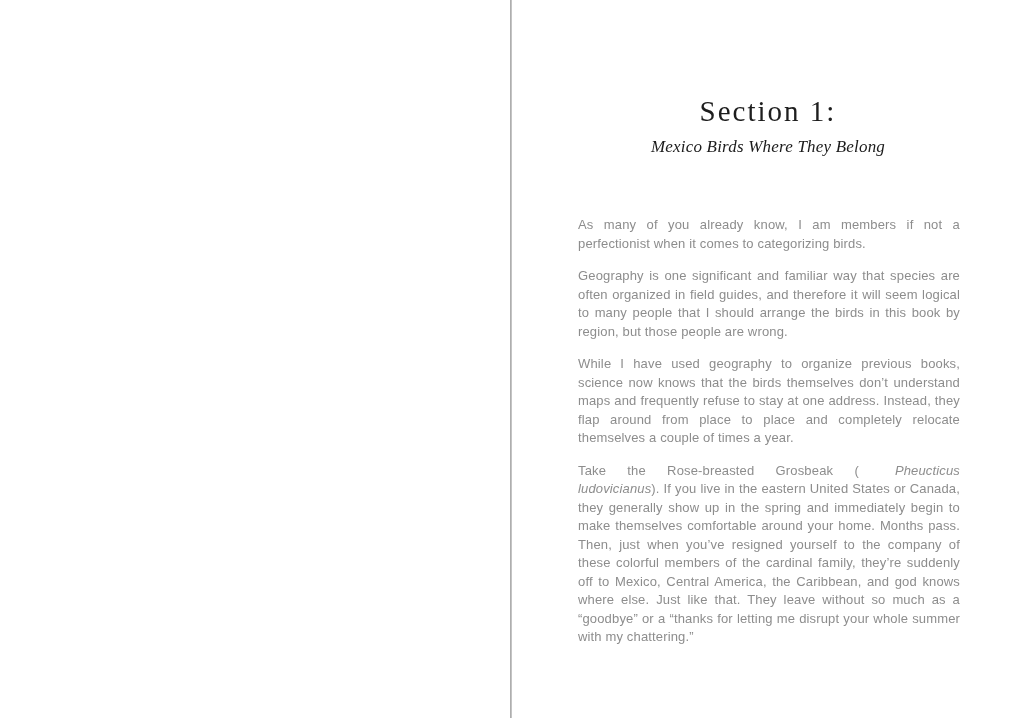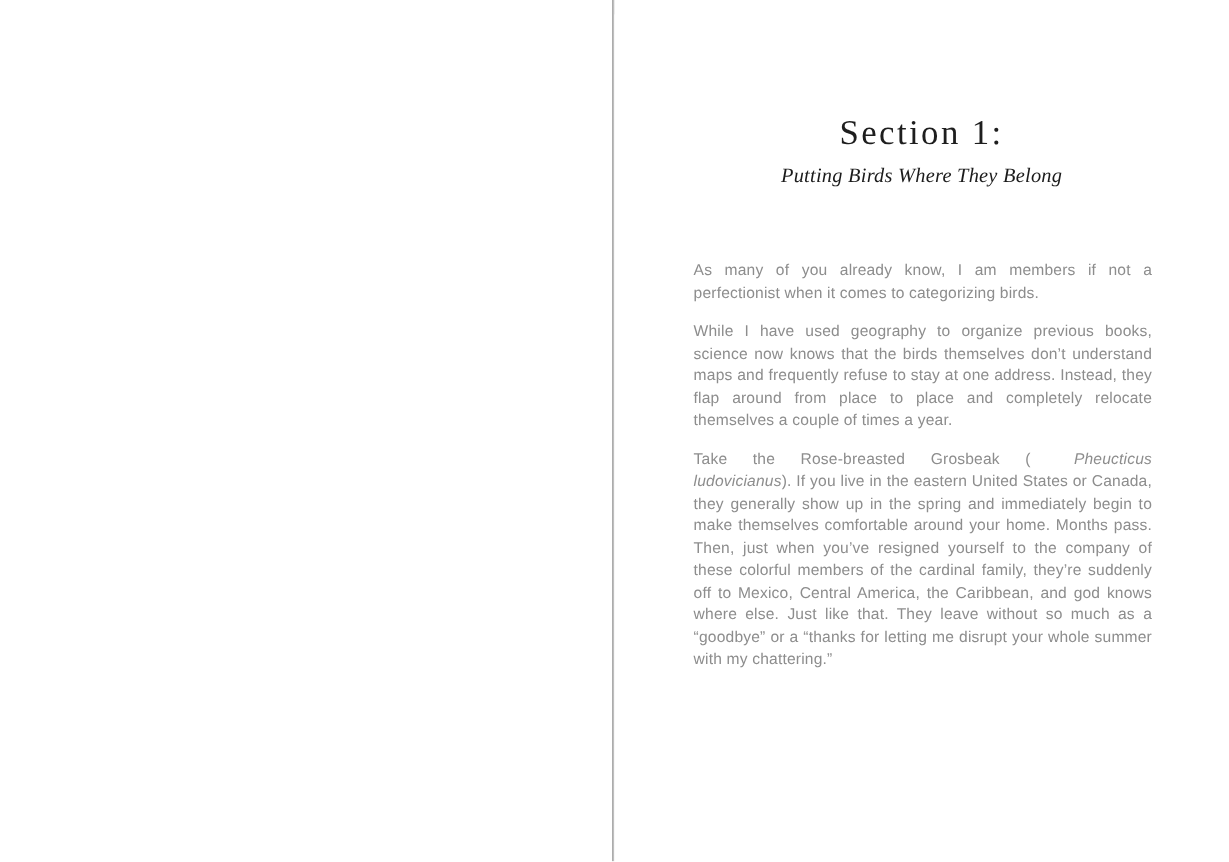--- a/index.html
+++ b/index.html
@@ -76,21 +76,22 @@
   }
 </style>
 </head>
 <body>
 
 <div class="spread">
   <div class="page left-page"></div>
   <div class="divider"></div>
   <div class="page right-page">
     <h1 class="section-title">Section 1:</h1>
-    <h2 class="section-subtitle">Putting Birds Where They Belong</h2>
+    <h2 class="section-subtitle">Mexico Birds Where They Belong</h2>
     <div class="body-text" id="body-text">
         <p><span>As many of you already know, I am members if not a perfectionist when it comes to categorizing birds.</span></p>
+        <p><span>Geography is one significant and familiar way that species are often organized in field guides, and therefore it will seem logical to many people that I should arrange the birds in this book by region, but those people are wrong.</span></p>
         <p><span>While I have used geography to organize previous books, science now knows that the birds themselves don’t understand maps and frequently refuse to stay at one address. Instead, they flap around from place to place and completely relocate themselves a couple of times a year.</span></p>
         <p><span>Take the Rose-breasted Grosbeak (</span><em>Pheucticus ludovicianus</em><span>). If you live in the eastern United States or Canada, they generally show up in the spring and immediately begin to make themselves comfortable around your home. Months pass. Then, just when you’ve resigned yourself to the company of these colorful members of the cardinal family, they’re suddenly off to Mexico, Central America, the Caribbean, and god knows where else. Just like that. They leave without so much as a “goodbye” or a “thanks for letting me disrupt your whole summer with my chattering.”</span></p>
       </div>
     <div class="page-number">25</div>
   </div>
 </div>
 
 </body></html>

